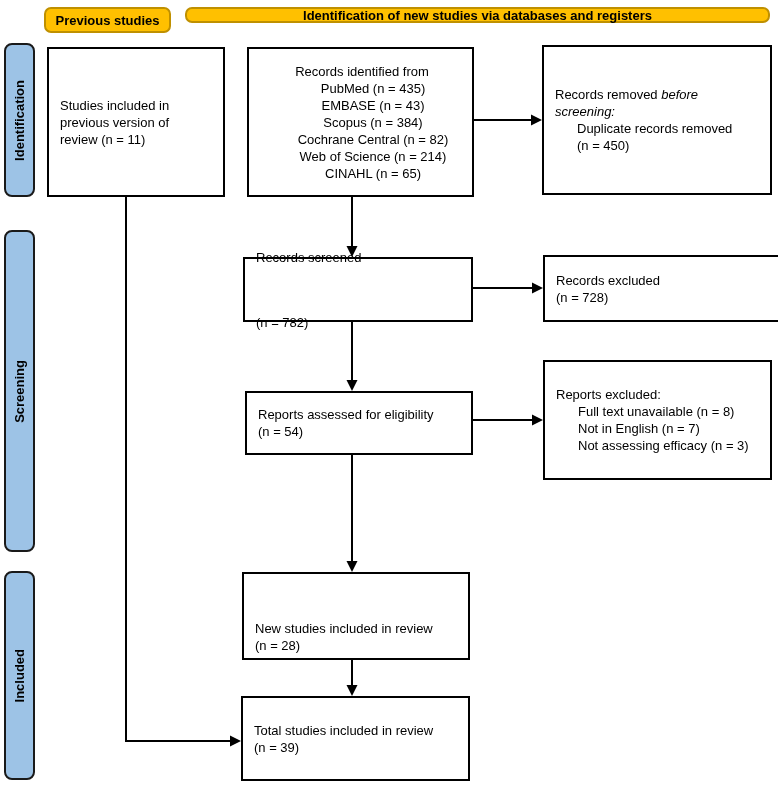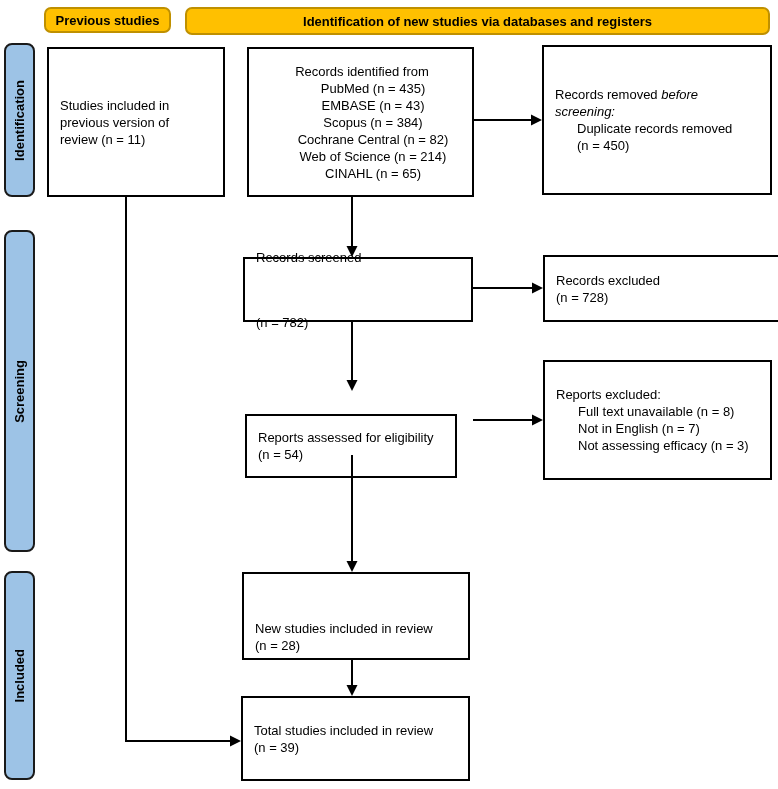--- a/index.html
+++ b/index.html
@@ -29,21 +29,21 @@
     background: var(--header-fill);
     border: 2px solid var(--header-border);
     border-radius: 7px;
     display: flex;
     align-items: center;
     justify-content: center;
     font-weight: bold;
     font-size: 13px;
   }
   #hdr-previous { left: 44px; top: 7px; width: 127px; height: 26px; }
-  #hdr-new      { left: 185px; top: 7px; width: 585px; height: 28px; }
+  #hdr-new      { left: 185px; top: 7px; width: 585px; height: 16px; }
   
   .stage {
     position: absolute;
     background: var(--stage-fill);
     border: 2px solid var(--stage-border);
     border-radius: 8px;
     display: flex;
     align-items: center;
     justify-content: center;
   }
@@ -70,21 +70,21 @@
     line-height: 17px;
   }
   .line { white-space: nowrap; }
   .ind  { padding-left: 22px; }
   .it   { font-style: italic; }
   #box-previous-version { left: 47px;  top: 47px;  width: 178px; height: 150px; }
   #box-identified       { left: 247px; top: 47px;  width: 227px; height: 150px; align-items: center; }
   #box-removed          { left: 542px; top: 45px;  width: 230px; height: 150px; }
   #box-screened         { left: 243px; top: 257px; width: 230px; height: 65px; gap: 48px;  }
   #box-rec-excluded     { left: 543px; top: 255px; width: 263px; height: 67px;  }
-  #box-assessed         { left: 245px; top: 414px; width: 212px; height: 64px;  }
+  #box-assessed         { left: 245px; top: 391px; width: 228px; height: 64px;  }
   #box-rep-excluded     { left: 543px; top: 360px; width: 229px; height: 120px; }
   #box-new-included     { left: 242px; top: 572px; width: 228px; height: 88px; justify-content: flex-end;  }
   #box-total-included   { left: 241px; top: 696px; width: 229px; height: 85px;  }
   
   svg.arrows {
     position: absolute;
     left: 0; top: 0;
     width: 778px; height: 789px;
     pointer-events: none;
   }

